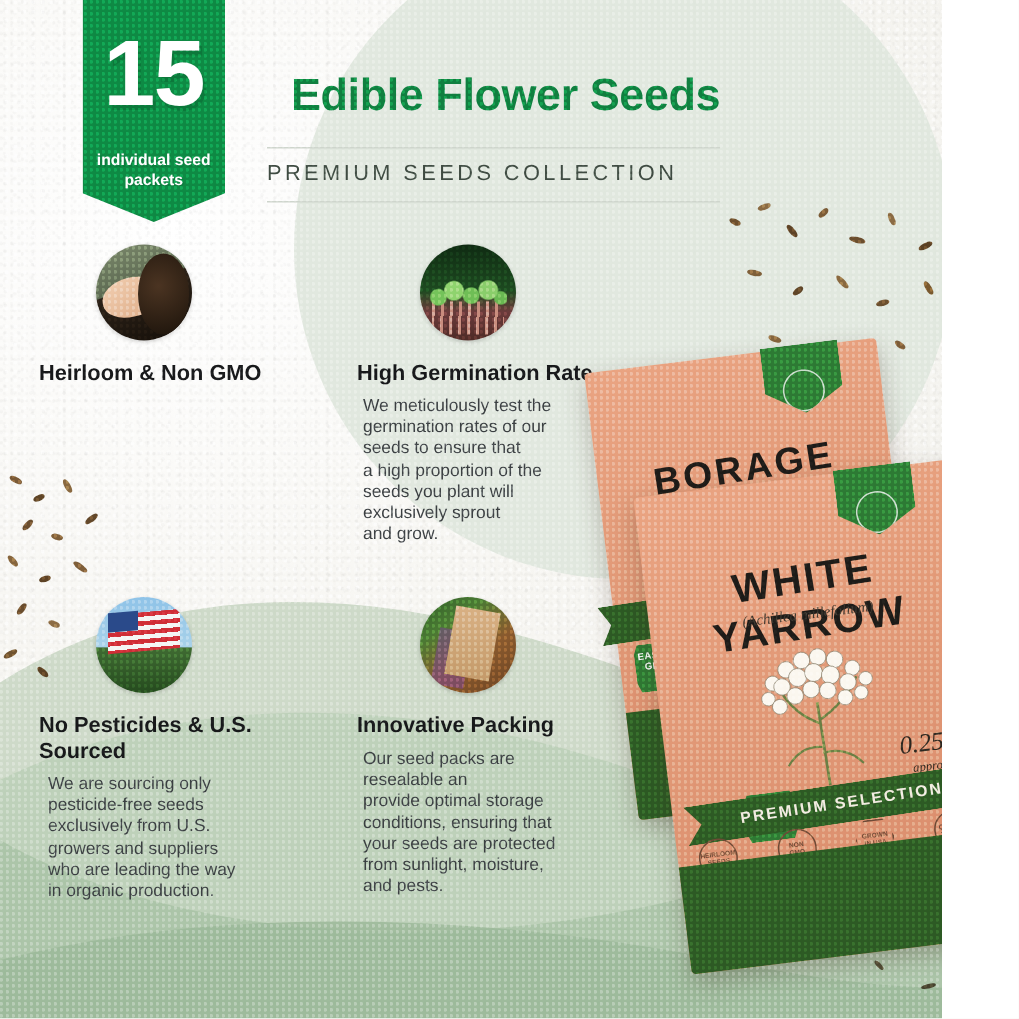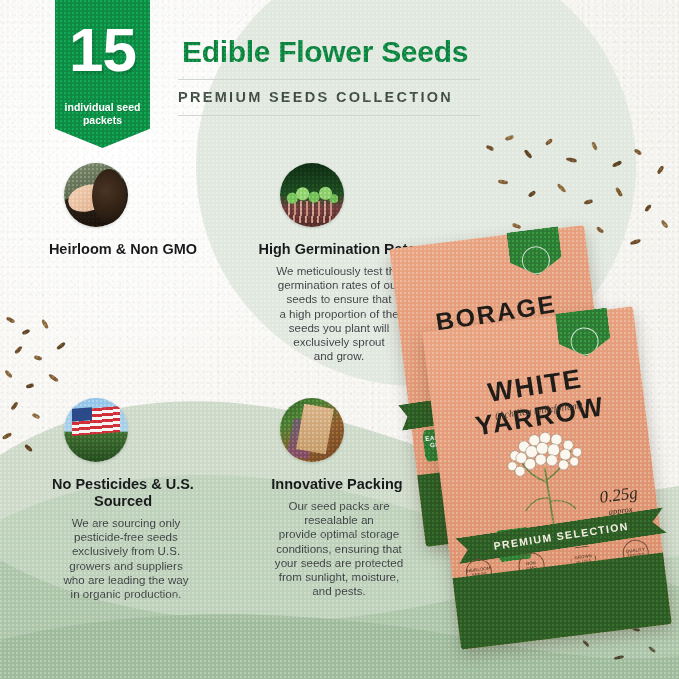--- a/index.html
+++ b/index.html
@@ -3,21 +3,21 @@
 <meta charset="utf-8">
 <title>Edible Flower Seeds — Premium Seeds Collection</title>
 <style>
   html,body{margin:0;padding:0;}
   body{
     font-family:"Liberation Sans", sans-serif;
     background:#ffffff;
   }
   #infographic{
     position:relative;
-    width:679px;height:679px;
+    width:628px;height:679px;
     overflow:hidden;
     background:#f4f3ef;
   }
   
   .paper{
     position:absolute;inset:0;
     background:
       radial-gradient(circle at 18% 22%, #ffffff 0%, #f7f6f2 40%, #f2f1ec 100%);
   }
   .paper:after{
@@ -57,35 +57,35 @@
   }
   .ribbon-sub{
     display:block;
     font-size:10.5px;line-height:13px;font-weight:700;
     margin-top:19px;padding:0 8px;
     text-shadow:1px 1px 0 rgba(0,0,0,.10);
   }
   
   .header{position:absolute;left:178px;top:30px;width:330px;}
   .title{
-    margin:4px;
+    margin:16px;
     font-size:30px;line-height:36px;font-weight:700;
     color:#108040;
     letter-spacing:-.3px;
   }
   .rule{height:1px;background:#cfd6cd;margin:9px 0 8px 0;width:302px;}
   .subtitle{
     margin:0;
-    font-size:14.5px;line-height:18px;font-weight:700;
+    font-size:14.5px;line-height:18px;font-weight:400;
     color:#3f4b42;
     letter-spacing:2.3px;
   }
   .rule-b{height:1px;background:#cfd6cd;margin-top:9px;width:302px;}
   
-  .feature{position:absolute;width:198px;text-align:center;}
+  .feature{position:absolute;width:198px;}
   .f1{left:22px;top:163px;}
   .f2{left:238px;top:163px;}
   .f3{left:22px;top:398px;}
   .f4{left:238px;top:398px;}
   .f-icon{
     width:64px;height:64px;border-radius:50%;
     overflow:hidden;position:relative;
     box-shadow:0 1px 3px rgba(0,0,0,.18);
     margin-left:42px;
   }

